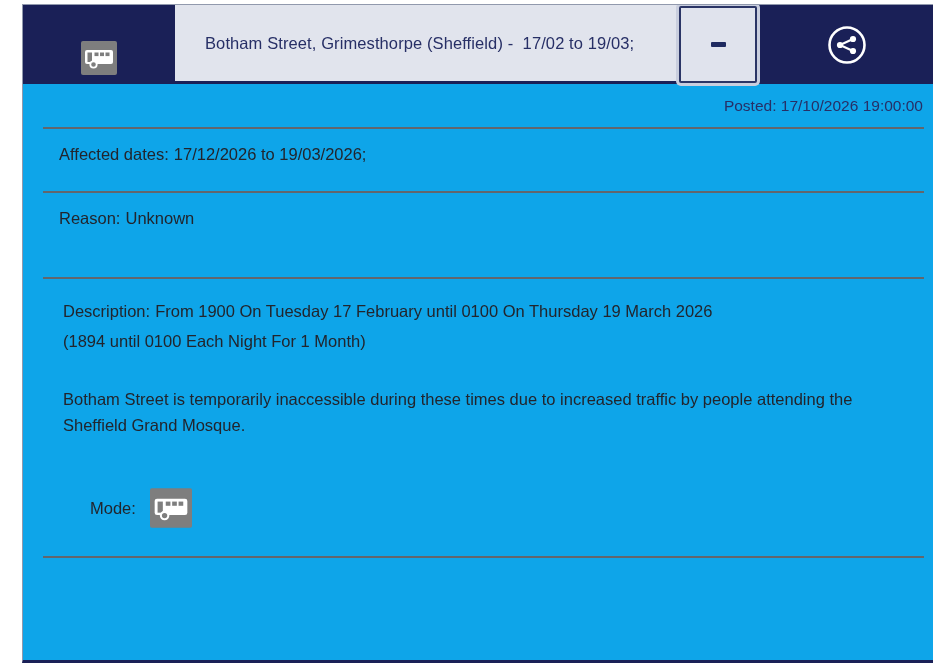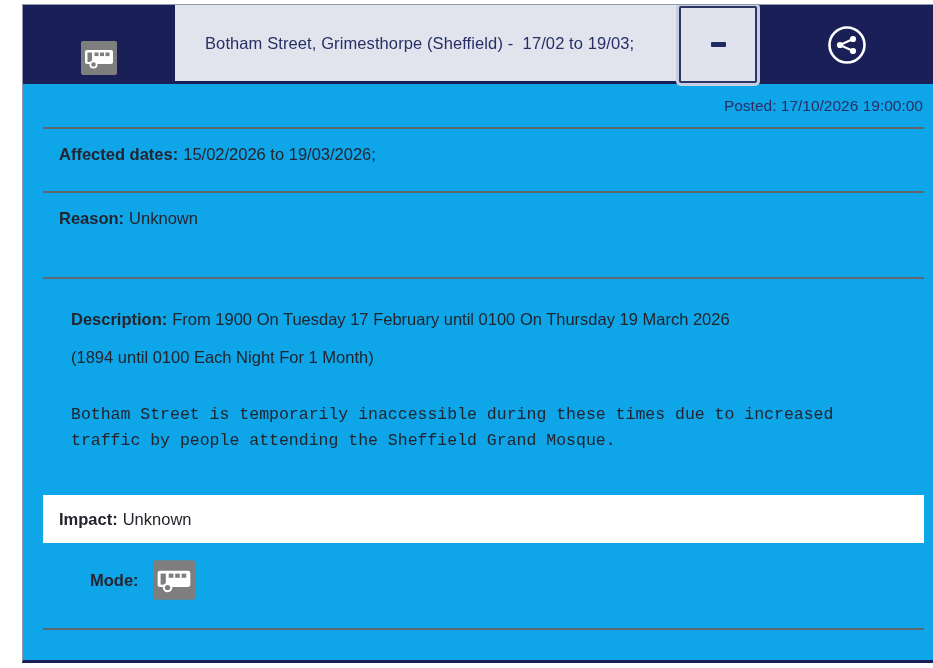--- a/index.html
+++ b/index.html
@@ -38,25 +38,25 @@
     flex:1 0 135px;background:#1a2057;display:flex;align-items:center;justify-content:center;
   }
   
   .posted{
     text-align:right;color:#272f66;font-size:15.5px;
     padding:13px 14px 0 0;
   }
   .divider{height:2px;background:#63666c;margin:12px 13px 0 20px;}
   .row{padding:15px 20px 14px 36px;font-size:16.5px;color:#22252d;line-height:1.25;}
   .row.reason{padding-bottom:37px;}
-  .lbl{font-weight:700;}
+  .lbl{font-weight:400;}
   .val{margin-left:5px;}
   .desc{padding:15px 60px 29px 36px;font-size:16.5px;color:#22252d;line-height:26px;}
-  .desc p{margin:12px;max-width:800px;}
-  .desc p.p2{margin-top:32px;font-family:Liberation Mono, monospace;}
+  .desc p{margin:4px;max-width:800px;}
+  .desc p.p2{margin-top:32px;}
   .desc p.p3{margin-top:28px;}
   .impact-row{
     margin:0 13px 0 20px;height:48px;background:#ffffff;
     display:flex;align-items:center;padding-left:16px;box-sizing:border-box;
     font-size:16.5px;color:#22252d;
   }
   .mode-row{
     padding:17px 0 16px 36px;display:flex;align-items:center;
     font-size:16.5px;color:#22252d;margin-left:31px;
   }
@@ -99,41 +99,37 @@
         <circle cx="28" cy="28" r="3.1" fill="#ffffff"></circle>
       </svg>
     </div>
   </div>
 
   <div class="posted">Posted: 17/10/2026 19:00:00</div>
 
   <div class="divider"></div>
 
   <div class="row">
-    <span class="lbl">Affected dates:</span><span class="val">15/02/2026 to 19/03/2026;</span>
+    <span class="lbl">Affected dates:</span><span class="val">17/12/2026 to 19/03/2026;</span>
   </div>
 
   <div class="divider"></div>
 
   <div class="row reason">
     <span class="lbl">Reason:</span><span class="val">Unknown</span>
   </div>
 
   <div class="divider"></div>
 
   <div class="desc">
     <p><span class="lbl">Description:</span><span class="val">From 1900 On Tuesday 17 February until 0100 On Thursday 19 March 2026</span></p>
     <p>(1894 until 0100 Each Night For 1 Month)</p>
     <p class="p2">Botham Street is temporarily inaccessible during these times due to increased traffic by people attending the Sheffield Grand Mosque.</p>
   </div>
 
-  <div class="impact-row">
-    <span class="lbl">Impact:</span>
-      <span class="val">Unknown</span>
-  </div>
 
   <div class="mode-row">
     <span class="lbl">Mode:</span>
     <svg class="mode-icon" width="42" height="40" viewBox="0 0 36 34">
       <rect x="0" y="0" width="36" height="34" rx="1.5" fill="#7e7e7e"></rect>
       <rect x="4" y="9" width="28" height="14" rx="2" fill="#ffffff"></rect>
       <rect x="6.5" y="11.5" width="4.5" height="9.5" fill="#7e7e7e"></rect>
       <rect x="13.5" y="11.5" width="4" height="3.6" fill="#7e7e7e"></rect>
       <rect x="19" y="11.5" width="4" height="3.6" fill="#7e7e7e"></rect>
       <rect x="24.5" y="11.5" width="4" height="3.6" fill="#7e7e7e"></rect>

